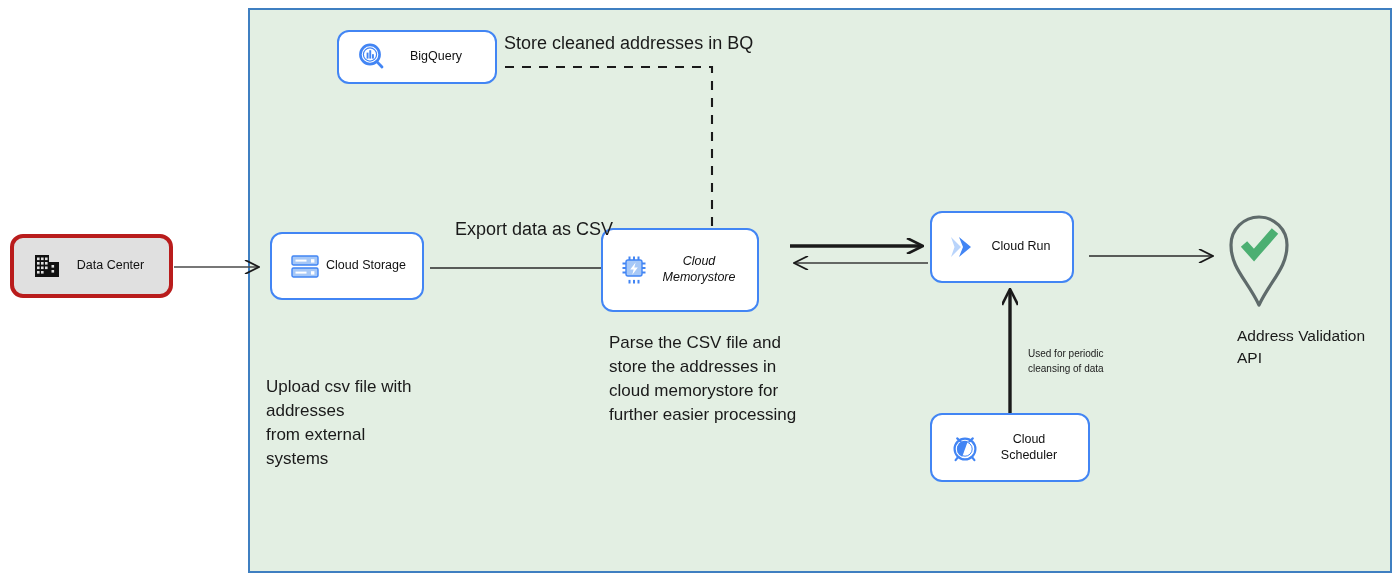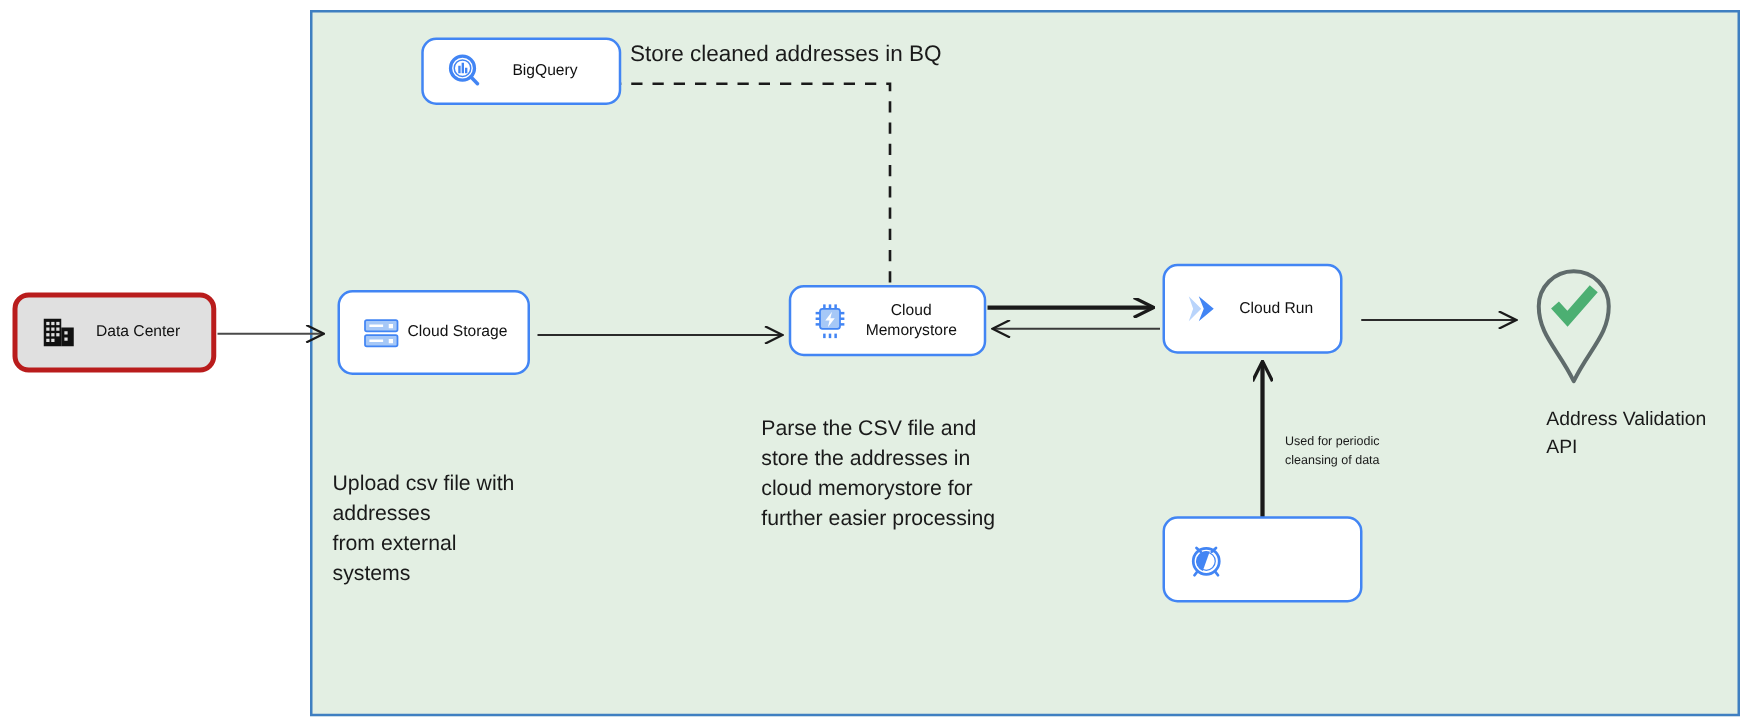--- a/index.html
+++ b/index.html
@@ -76,21 +76,21 @@
     width: 163px;
     height: 64px;
     background: #e0e0e0;
     border: 4px solid #b91c1c;
     border-radius: 13px;
   }
   .node-datacenter .label { color: #111; }
 
   .node-bigquery { left: 290px; top: 30px;  width: 160px; height: 54px; margin-left: 47px; }
   .node-storage  { left: 270px; top: 232px; width: 154px; height: 68px; }
-  .node-memory   { left: 631px; top: 228px; width: 158px; height: 57px; }
+  .node-memory   { left: 601px; top: 228px; width: 158px; height: 84px; font-style: italic; }
   .node-run      { left: 930px; top: 211px; width: 144px; height: 72px; }
   .node-scheduler{ left: 930px; top: 413px; width: 160px; height: 69px; }
 
   
   .caption {
     position: absolute;
     font-size: 17px;
     color: #1a1a1a;
     line-height: 1.42;
     white-space: pre-line;
@@ -255,30 +255,32 @@
       <svg width="32" height="32" viewBox="0 0 32 32" xmlns="http://www.w3.org/2000/svg">
         <circle cx="16" cy="17" r="10.4" fill="none" stroke="#4285f4" stroke-width="2.2"></circle>
         <path d="M16 8.8 A8.2 8.2 0 0 1 16 25.2 Z" fill="#4285f4" transform="rotate(200 16 17)"></path>
         <circle cx="16" cy="17" r="7.2" fill="none" stroke="#4285f4" stroke-width="1"></circle>
         <line x1="8.2" y1="6.4" x2="11.6" y2="9.4" stroke="#4285f4" stroke-width="2.2" stroke-linecap="round"></line>
         <line x1="23.8" y1="6.4" x2="20.4" y2="9.4" stroke="#4285f4" stroke-width="2.2" stroke-linecap="round"></line>
         <line x1="8.6" y1="25.6" x2="6.6" y2="28.2" stroke="#4285f4" stroke-width="2.2" stroke-linecap="round"></line>
         <line x1="23.4" y1="25.6" x2="25.4" y2="28.2" stroke="#4285f4" stroke-width="2.2" stroke-linecap="round"></line>
       </svg>
     </span>
+    <span class="label">Cloud Scheduler</span>
   </div>
 
   <div class="pin-wrap">
     <svg width="76" height="105" viewBox="0 0 76 105" xmlns="http://www.w3.org/2000/svg">
       <path d="M38 101 C26 76 10 64 10 41 A28 28 0 1 1 66 41 C66 64 50 76 38 101 Z" fill="none" stroke="#5f6b6b" stroke-width="3.2" stroke-linejoin="round"></path>
       <path d="M23 40 L33 51 L54 27" fill="none" stroke="#4caf72" stroke-width="8.5" stroke-linecap="butt" stroke-linejoin="miter"></path>
     </svg>
   </div>
 
   <div class="caption cap-store-bq">Store cleaned addresses in BQ</div>
+  <div class="caption cap-export-csv">Export data as CSV</div>
   <div class="caption cap-upload">Upload csv file with
 addresses
 from external
 systems</div>
   <div class="caption cap-parse">Parse the CSV file and
 store the addresses in
 cloud  memorystore for
 further easier processing</div>
   <div class="caption cap-periodic">Used for periodic
 cleansing of data</div>

